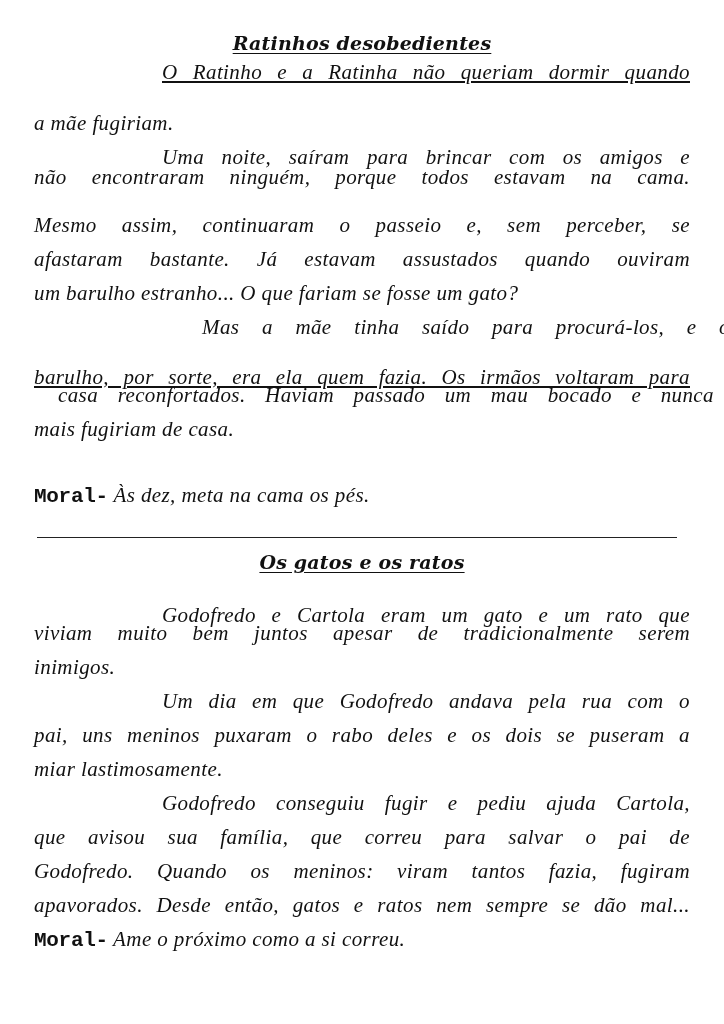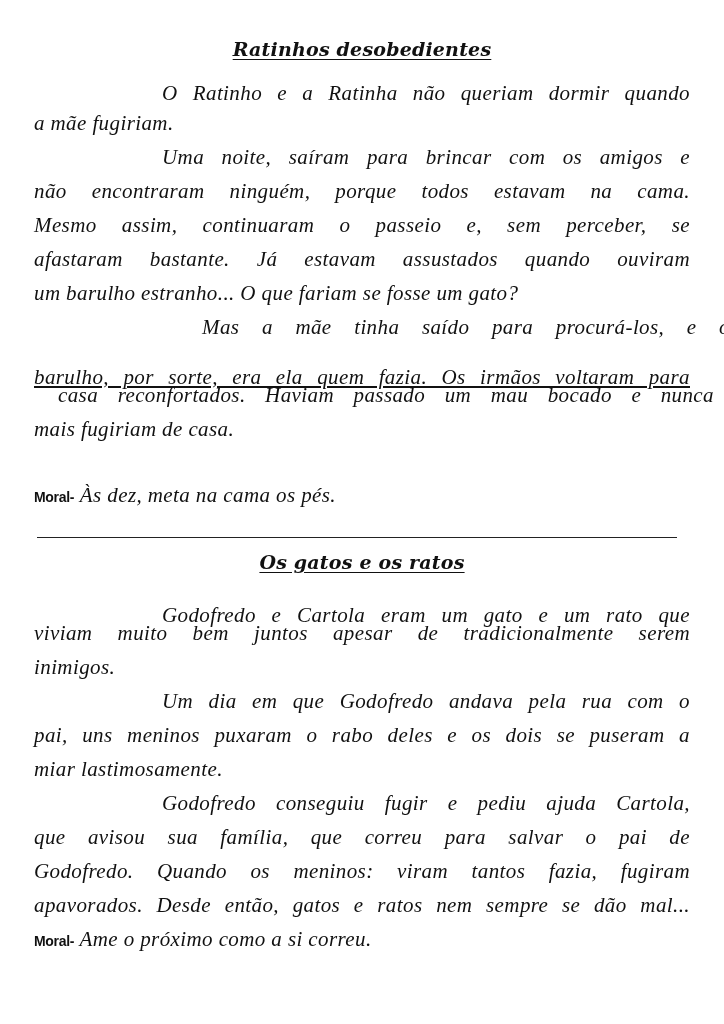--- a/index.html
+++ b/index.html
@@ -48,46 +48,46 @@
     }
     .line.justify {
       text-align: justify;
       text-align-last: justify;
     }
     .line.indent {
       left: 128px;
       width: 528px;
     }
     .moral-label {
-      font-family: Liberation Sans, sans-serif;
+      font-family: Liberation Mono, monospace;
       font-style: normal;
       font-weight: bold;
-      font-size: 14px;
+      font-size: 21px;
       letter-spacing: -0.3px;
     }
     .divider {
       position: absolute;
       left: 3px;
       top: 537px;
       width: 640px;
       height: 0;
       border-top: 1.5px solid #222222;
     }
   </style>
 </head>
 <body>
 
 <div class="page">
 
-  <div class="title" style="top:38px;">Ratinhos desobedientes</div>
+  <div class="title" style="top:32px;">Ratinhos desobedientes</div>
 
-  <div class="line indent justify" style="top:80px;">O Ratinho e a Ratinha não queriam dormir quando</div>
+  <div class="line indent justify" style="top:59px;text-decoration:underline;">O Ratinho e a Ratinha não queriam dormir quando</div>
   <div class="line" style="top:110px;">a mãe fugiriam.</div>
   <div class="line indent justify" style="top:144px;">Uma noite, saíram para brincar com os amigos e</div>
-  <div class="line justify" style="top:178px;font-style:italic;">não encontraram ninguém, porque todos estavam na cama.</div>
+  <div class="line justify" style="top:164px;font-style:italic;">não encontraram ninguém, porque todos estavam na cama.</div>
   <div class="line justify" style="top:212px;">Mesmo assim, continuaram o passeio e, sem perceber, se</div>
   <div class="line justify" style="top:246px;">afastaram bastante. Já estavam assustados quando ouviram</div>
   <div class="line" style="top:280px;">um barulho estranho... O que fariam se fosse um gato?</div>
   <div class="line indent justify" style="top:314px;margin-left:40px;">Mas a mãe tinha saído para procurá-los, e o</div>
   <div class="line justify" style="top:364px;text-decoration:underline;">barulho, por sorte, era ela quem fazia. Os irmãos voltaram para</div>
   <div class="line justify" style="top:382px;margin-left:24px;">casa reconfortados. Haviam passado um mau bocado e nunca</div>
   <div class="line" style="top:416px;">mais fugiriam de casa.</div>
 
   <div class="line" style="top:482px;">
     <span class="moral-label">Moral-</span><span> Às dez, meta na cama os pés.</span>

